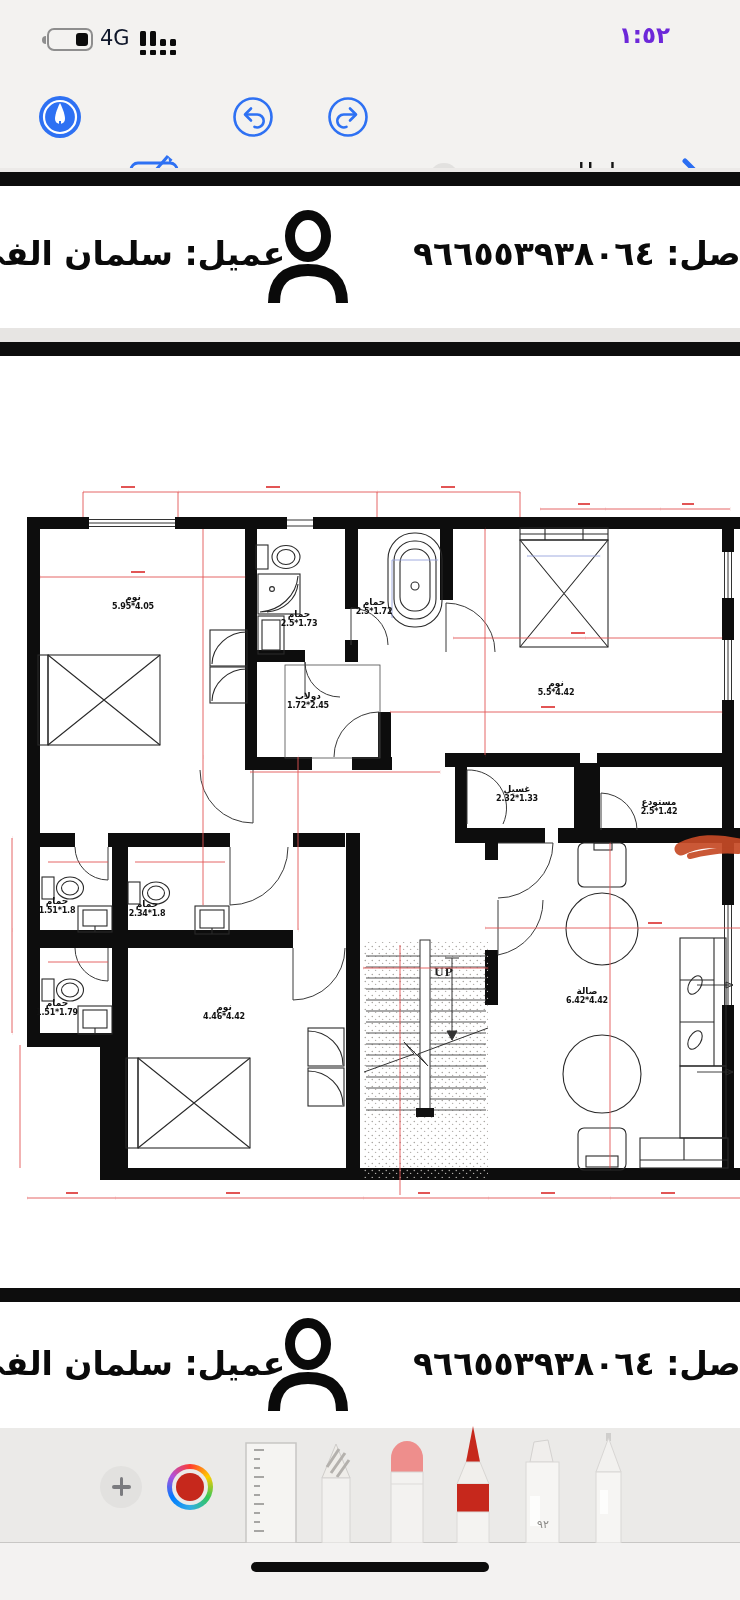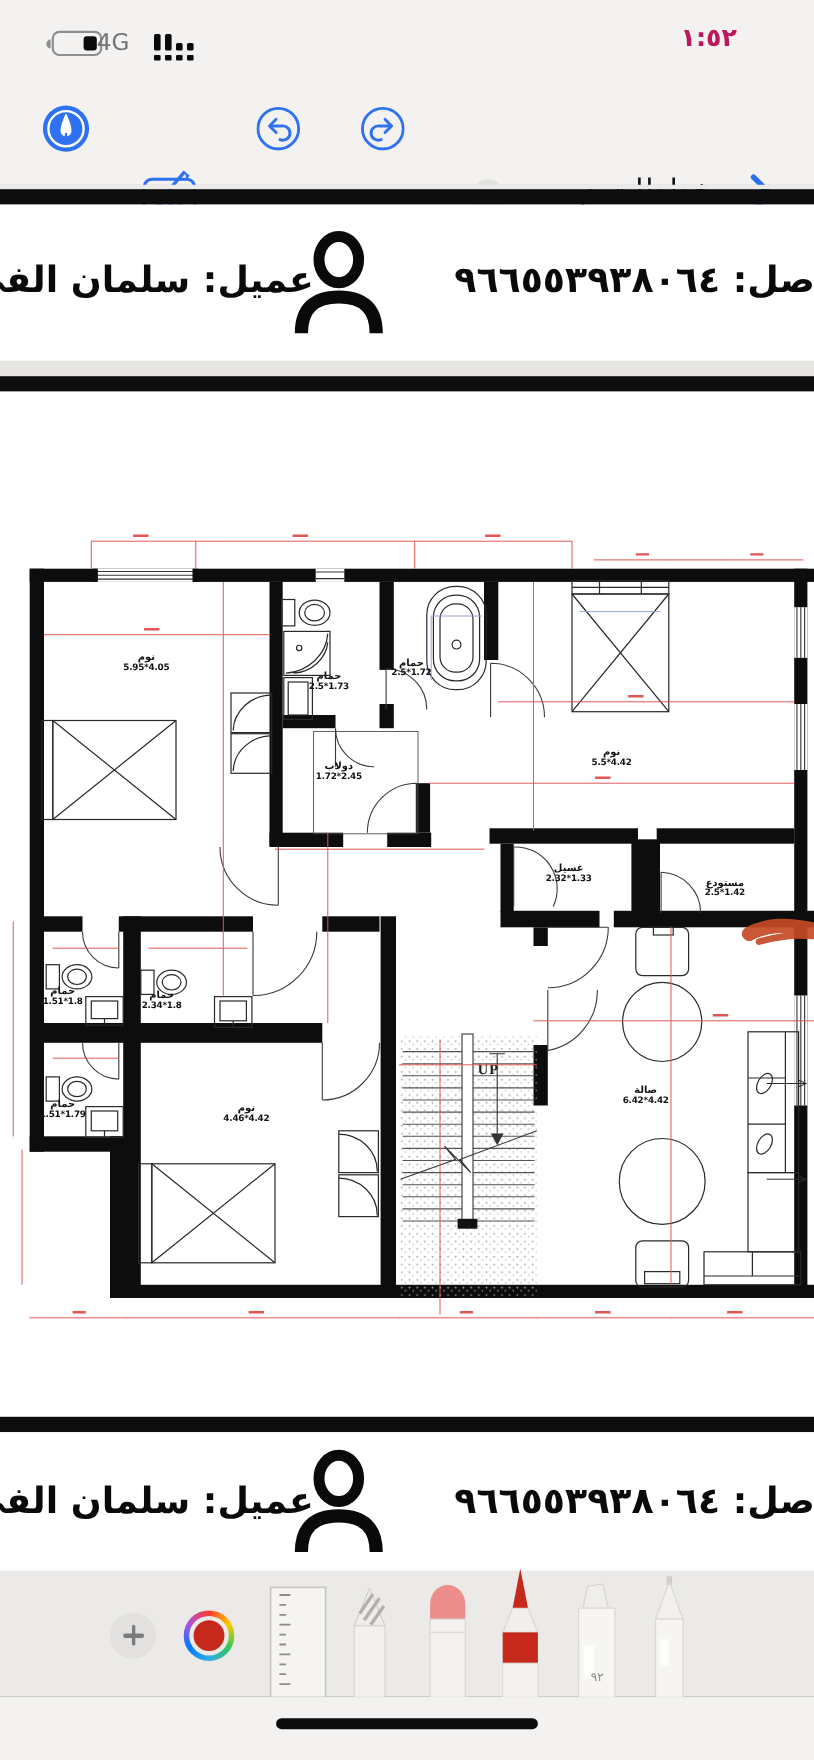--- a/index.html
+++ b/index.html
@@ -1,22 +1,22 @@
 <!DOCTYPE html>
 <html><head>
 <meta charset="utf-8">
 <style>
   html,body{margin:0;padding:0;background:#f3f2f0;}
   body{width:740px;height:1600px;position:relative;overflow:hidden;
        font-family:"DejaVu Sans",sans-serif;-webkit-font-smoothing:antialiased;}
   .abs{position:absolute;}
   
   .statusbar{left:0;top:0;width:740px;height:60px;background:#f3f2f0;}
-  .time{right:70px;top:22px;font:600 23px "DejaVu Sans",sans-serif;color:#be185d;}
-  .net{left:88px;top:26px;font:400 21px "DejaVu Sans",sans-serif;color:#737373;}
+  .time{right:70px;top:22px;font:600 23px "DejaVu Sans",sans-serif;color:#6d28d9;}
+  .net{left:100px;top:26px;font:400 21px "DejaVu Sans",sans-serif;color:#0f172a;}
   .toolbar{left:0;top:60px;width:740px;height:108px;background:#f3f2f0;border-bottom:1px solid #cfcecc;}
   .navtitle{right:78px;top:98px;font:500 27px "DejaVu Sans",sans-serif;color:#141414;direction:rtl;}
   
   .pagegap1{left:0;top:168px;width:740px;height:4px;background:#eceae8;}
   .blackbar{left:0;width:740px;height:14px;background:#0d0d0d;}
   .band{left:0;width:740px;background:#ffffff;overflow:hidden;}
   .hdr-text{position:absolute;font:700 33px "DejaVu Sans",sans-serif;color:#0a0a0a;white-space:nowrap;direction:rtl;}
   .graygap{left:0;top:328px;width:740px;height:14px;background:#e7e5e3;}
   .planpage{left:0;top:356px;width:740px;height:932px;background:#ffffff;}
   

